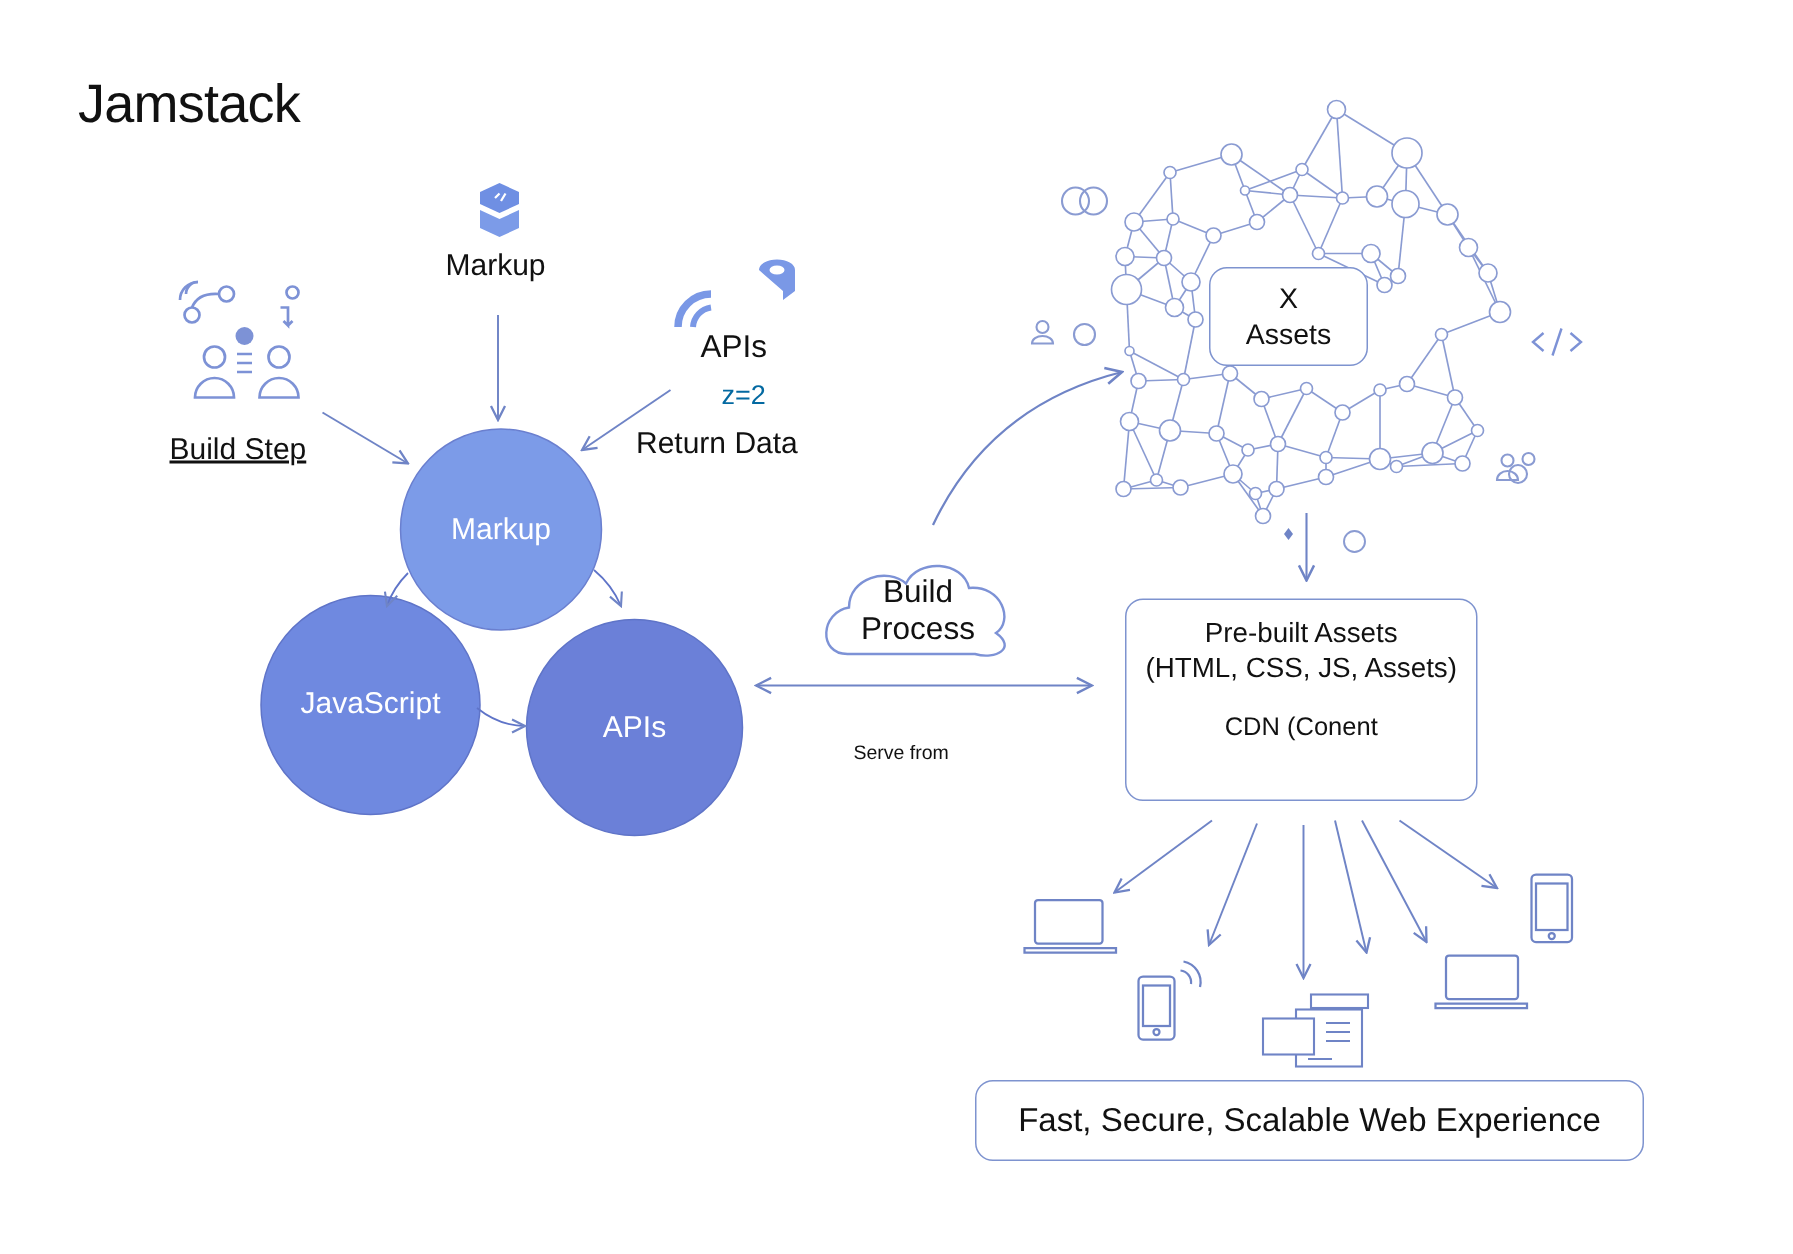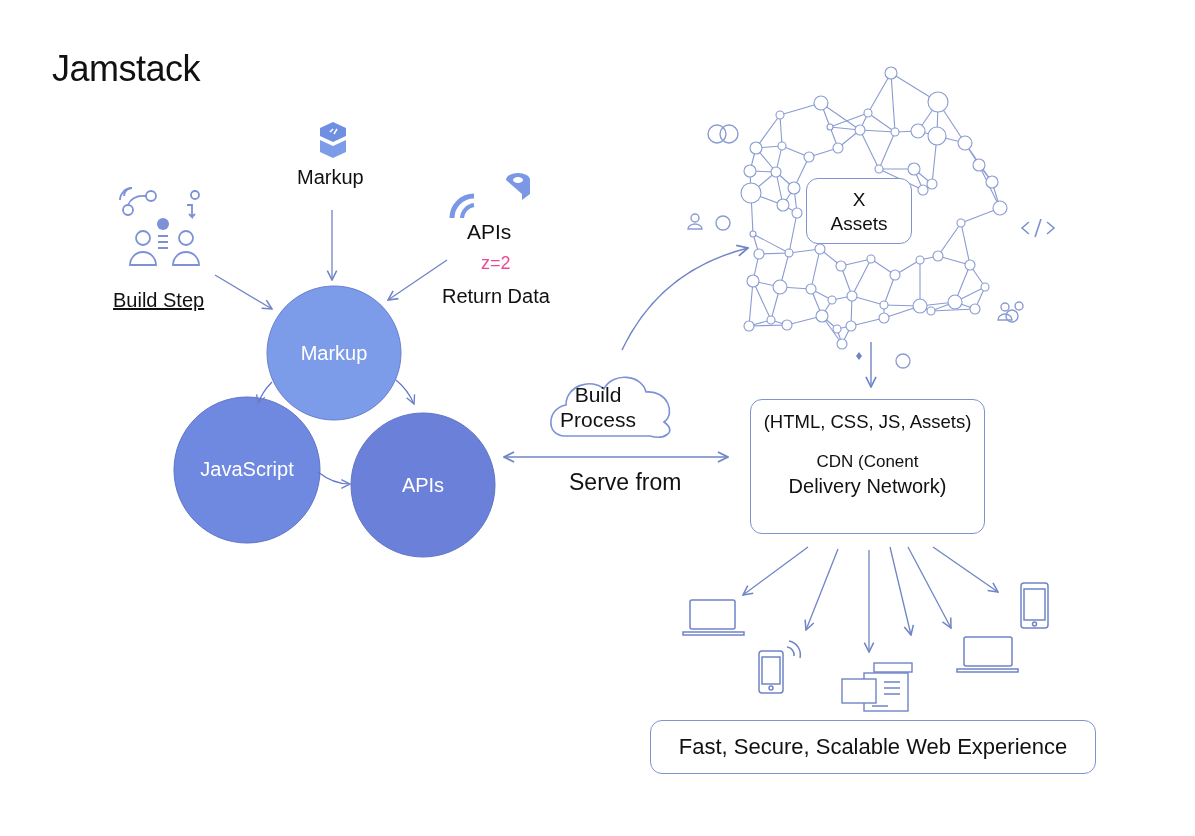--- a/index.html
+++ b/index.html
@@ -294,40 +294,40 @@
     <rect x="1024" y="589" width="21" height="31"></rect>
     <circle cx="1034.5" cy="624" r="2"></circle>
   </g>
 </svg>
 
 <div id="title" class="abs">Jamstack</div>
 
 <div class="abs lbl" style="left:113px; top:289px;text-decoration:underline;">Build Step</div>
 <div class="abs lbl" style="left:297px; top:166px;">Markup</div>
 <div class="abs lbl" style="left:467px; top:220px; font-size:21px;">APIs</div>
-<div class="abs lbl" style="left:481px; top:253px; color:#ec4899; font-size:18px;">z=2</div>
-<div class="abs lbl" style="left:442px; top:285px;">Return Data</div>
+<div class="abs lbl" style="left:481px; top:253px; color:#0369a1; font-size:18px;">z=2</div>
+<div class="abs lbl" style="left:424px; top:285px;">Return Data</div>
 
 <div class="abs circ-text" style="left:284px; top:342px; width:100px;">Markup</div>
 <div class="abs circ-text" style="left:172px; top:458px; width:150px;">JavaScript</div>
 <div class="abs circ-text" style="left:373px; top:474px; width:100px;">APIs</div>
 
-<div class="abs center" style="left:546px; top:382px; width:104px; font-size:21px; line-height:25px;">
+<div class="abs center" style="left:560px; top:382px; width:104px; font-size:21px; line-height:25px;">
   <div>Build</div>
   <div>Process</div>
 </div>
-<div class="abs lbl" style="left:569px; top:469px; font-size:23px;">Serve from</div>
+<div class="abs lbl" style="left:569px; top:494px; font-size:13px;">Serve from</div>
 
 <div class="box center" style="left:806px; top:178px; width:106px; height:66px; font-size:19px; line-height:24px; padding-top:9px; box-sizing:border-box;">
   <div>X</div>
   <div>Assets</div>
 </div>
 
 <div class="box center" style="left:750px; top:399px; width:235px; height:135px; font-size:18.5px; line-height:23px; padding-top:10px; box-sizing:border-box;">
+  <div>Pre-built Assets</div>
   <div>(HTML, CSS, JS, Assets)</div>
   <div style="height:16px;"></div>
   <div style="font-size:17px; line-height:25px;">CDN (Conent</div>
-  <div style="font-size:20px; line-height:25px;">Delivery Network)</div>
 </div>
 
 <div class="box center" style="left:650px; top:720px; width:444px; height:52px; font-size:22px; line-height:52px;">
   <span>Fast, Secure, Scalable Web Experience</span>
 </div>
 
 </body></html>

